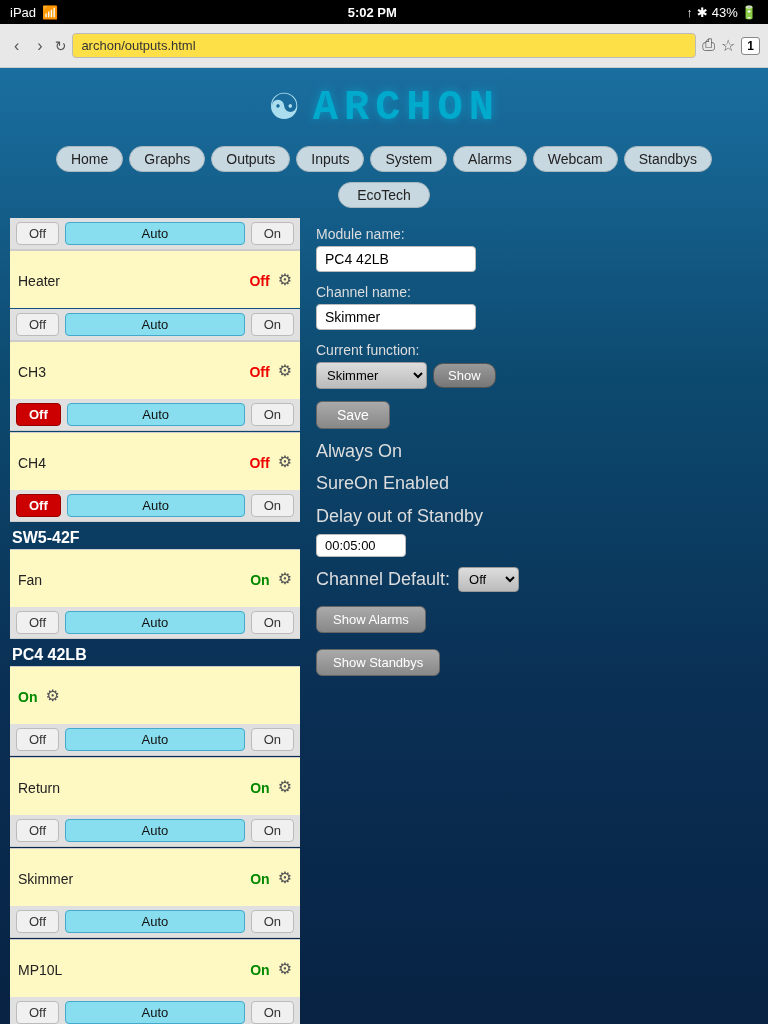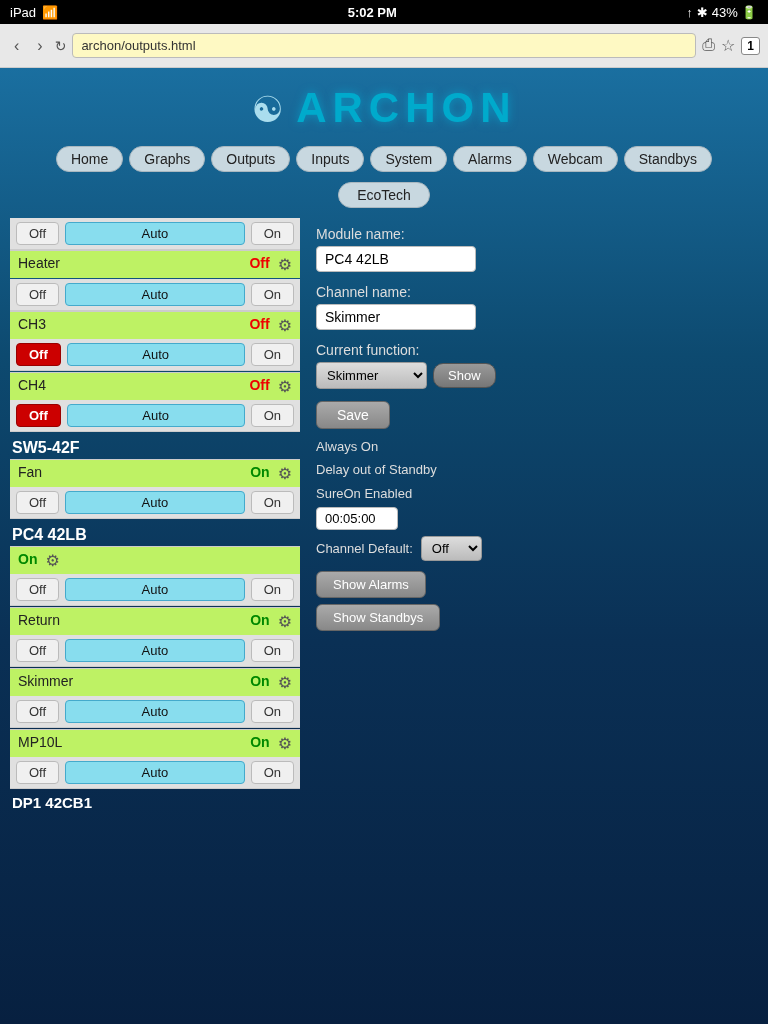--- a/index.html
+++ b/index.html
@@ -48,21 +48,21 @@
     }
     .reload-btn {
       background: none;
       border: none;
       font-size: 14px;
       cursor: pointer;
       color: #555;
     }
     .url-bar {
       flex: 1;
-      background: #fef9c3;
+      background: #fde047;
       border: 1px solid #bbb;
       border-radius: 4px;
       padding: 4px 8px;
       font-size: 13px;
       color: #333;
     }
     .browser-actions { display: flex; gap: 6px; }
     .browser-actions span { font-size: 16px; color: #555; }
     .tab-count {
       background: #fff;
@@ -83,21 +83,21 @@
     
     .logo-area {
       text-align: center;
       padding: 16px 0 8px;
     }
     .logo-text {
       font-size: 42px;
       font-weight: bold;
       letter-spacing: 6px;
       color: #00aacc;
-      font-family: Liberation Sans, sans-serif;
+      font-family: Liberation Mono, monospace;
       text-shadow: 0 0 10px rgba(0,180,220,0.6);
     }
     .logo-icon {
       display: inline-block;
       margin-right: 8px;
       color: #aaddee;
       font-size: 36px;
     }
 
     
@@ -151,23 +151,23 @@
       padding: 6px 2px 2px;
     }
 
     .channel-row {
       background: #e8e8e8;
       margin-bottom: 1px;
     }
 
     .channel-name-row {
       display: flex;
-      align-items: flex-start;
-      background: #bef264;
-      padding: 4px 8px;
+      align-items: flex-end;
+      background: #fef9c3;
+      padding: 19px 8px;
       border-top: 1px solid #ccc;
     }
     .channel-name-text {
       flex: 1;
       font-size: 14px;
       color: #222;
     }
     .channel-status-red { color: #e00; font-size: 14px; font-weight: bold; }
     .channel-status-green { color: #080; font-size: 14px; font-weight: bold; }
     .gear-icon { font-size: 16px; color: #555; cursor: pointer; margin-left: 8px; }
@@ -273,31 +273,31 @@
       padding: 5px 20px;
       font-size: 14px;
       color: #fff;
       cursor: pointer;
       margin: 12px 0 6px;
       display: block;
     }
 
     .info-text {
       color: #ddd;
-      font-size: 13px;
+      font-size: 18px;
       line-height: 1.8;
     }
 
     .time-input {
       background: #fff;
       border: 1px solid #bbb;
       border-radius: 4px;
       padding: 3px 8px;
       font-size: 13px;
-      width: 82px;
+      width: 90px;
       margin: 2px 0;
     }
 
     .default-row {
       display: flex;
       align-items: center;
       gap: 8px;
       margin-top: 4px;
     }
     .default-select {
@@ -309,21 +309,21 @@
     }
 
     .show-alarms-btn {
       background: linear-gradient(to bottom, #aaa, #888);
       border: 1px solid #666;
       border-radius: 6px;
       padding: 5px 16px;
       font-size: 13px;
       color: #fff;
       cursor: pointer;
-      margin: 10px 0 6px;
+      margin: 10px 0 16px;
       display: block;
     }
     .show-standbys-btn {
       background: linear-gradient(to bottom, #aaa, #888);
       border: 1px solid #666;
       border-radius: 6px;
       padding: 5px 16px;
       font-size: 13px;
       color: #fff;
       cursor: pointer;
@@ -521,22 +521,22 @@
           <option>Light</option>
           <option>Return Pump</option>
         </select>
         <button class="show-btn">Show</button>
       </div>
 
       <button class="save-btn">Save</button>
 
       <div class="info-text">
         <div>Always On</div>
+        <div>SureOn Enabled</div>
         <div>Delay out of Standby</div>
-        <div>SureOn Enabled</div>
       </div>
 
       <input class="time-input" type="text" value="00:05:00" style="">
 
       <div class="default-row">
         <span class="info-text">Channel Default:</span>
         <select class="default-select">
           <option>Off</option>
           <option>On</option>
           <option>Auto</option>

